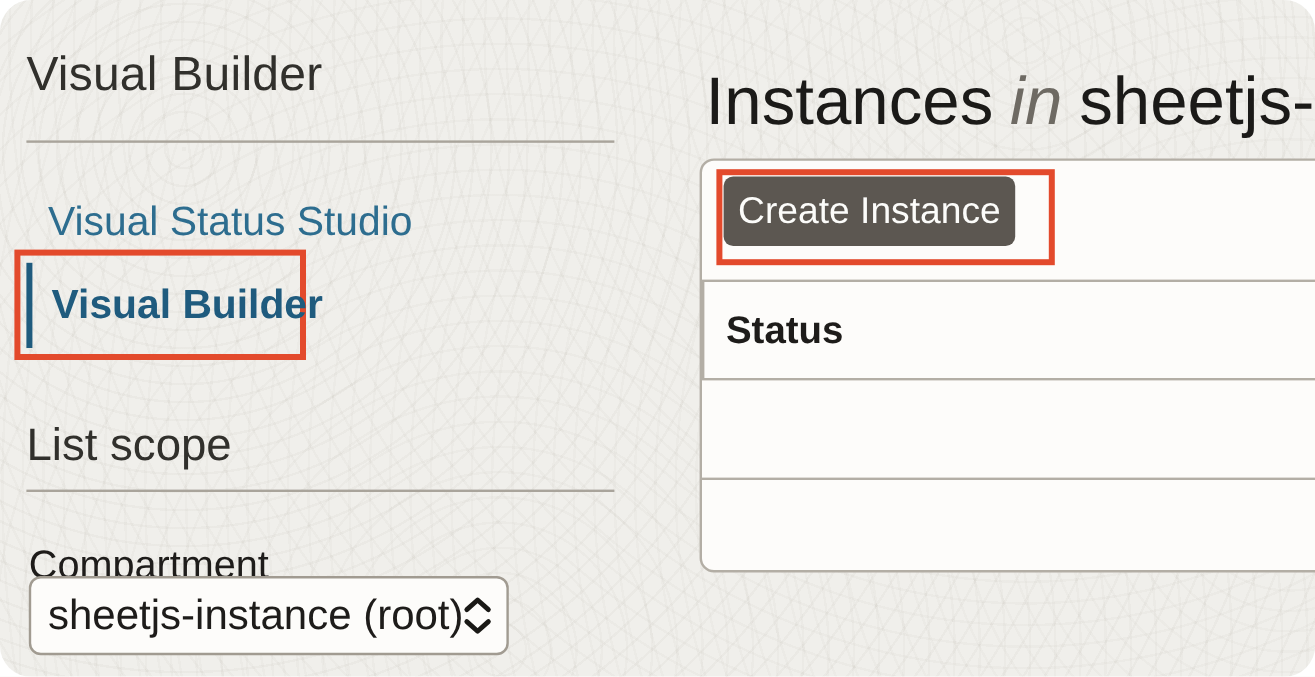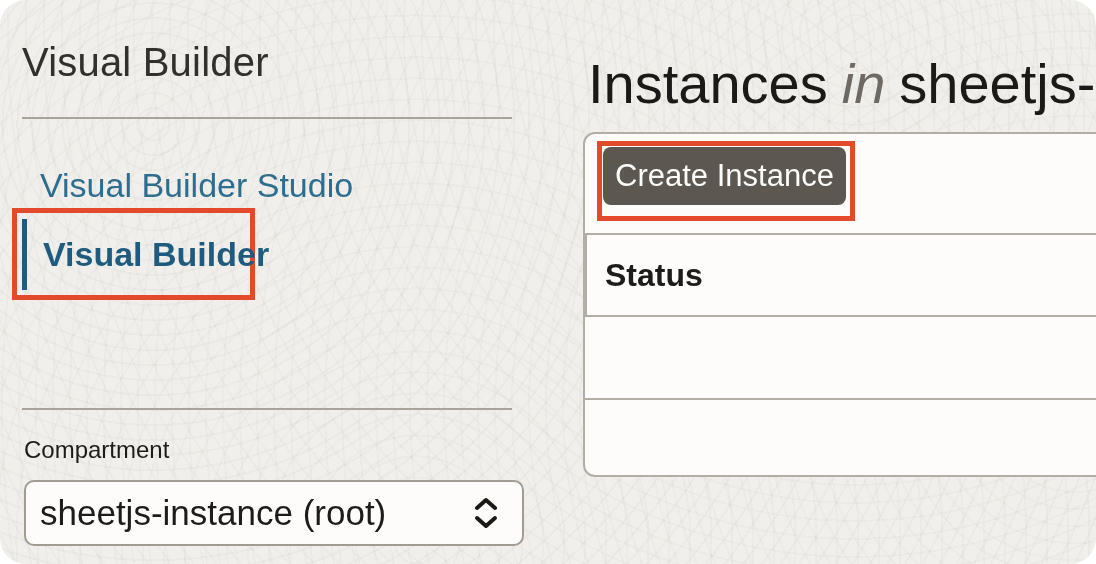--- a/index.html
+++ b/index.html
@@ -55,25 +55,25 @@
   }
   .nav-selected-label {
     font-size: 34px; font-weight: 700; color: #1f5b7e; white-space: nowrap;
   }
   .list-scope-title {
     position: absolute; left: 22px; top: 352px;
     font-size: 38px; font-weight: 300; line-height: 1;
     color: #31302c; white-space: nowrap;
   }
   .compartment-label {
-    position: absolute; left: 24px; top: 438px;
-    font-size: 24px; line-height: 1; color: #1e1c1a; white-space: nowrap;
+    position: absolute; left: 24px; top: 454px;
+    font-size: 33px; line-height: 1; color: #1e1c1a; white-space: nowrap;
   }
   .compartment-select {
-    position: absolute; left: 24px; top: 480px; width: 500px; height: 66px;
+    position: absolute; left: 24px; top: 480px; width: 400px; height: 66px;
     box-sizing: border-box;
     background: #fdfcfa; border: 2px solid #a19b91; border-radius: 10px;
     display: flex; align-items: center; justify-content: space-between;
     padding: 0 24px 0 14px; cursor: pointer;
   }
   .compartment-select-value {
     font-size: 35px; color: #1e1c1a; white-space: nowrap;
   }
   .select-chevrons { width: 24px; height: 32px; flex: 0 0 auto; }
 
@@ -86,21 +86,21 @@
     font-style: italic; color: #6e6a63; margin: 0 14px;
   }
   .instances-panel {
     position: absolute; left: 583px; top: 132px; width: 580px; height: 345px;
     box-sizing: border-box;
     background: #fdfcfa; border: 2px solid #b3aea5; border-radius: 12px;
   }
   .panel-toolbar {
     height: 99px; border-bottom: 2px solid #b3aea5; position: relative;
   }
-  .annotation-button { left: 12px; top: 7px; width: 258px; height: 80px; }
+  .annotation-button { left: 12px; top: 7px; width: 282px; height: 80px; }
   .create-instance-button {
     position: absolute; left: 1px; top: 1px; width: 243px; height: 58px;
     background: #5c5751; color: #fcfcfa; border: none; border-radius: 8px;
     font-size: 31px; font-family: inherit;
     display: flex; align-items: center; justify-content: center;
     cursor: pointer; white-space: nowrap;
   }
   .table-header-row {
     height: 80px; border-bottom: 2px solid #b3aea5;
     display: flex; align-items: stretch;
@@ -120,28 +120,29 @@
   .table-row-2 { height: 75px; }
 </style>
 </head>
 <body>
 
 <div class="canvas">
 
   <div class="sidebar-title">Visual Builder</div>
   <div class="divider divider-1"></div>
 
-  <a class="nav-link-studio">Visual Builder Studio</a>
+  <a class="nav-link-studio">Visual Status Studio</a>
 
   <div class="annotation-box annotation-sidebar">
     <div class="nav-selected">
       <span class="nav-selected-label">Visual Builder</span>
     </div>
   </div>
 
+  <div class="list-scope-title">List scope</div>
   <div class="divider divider-2"></div>
 
   <div class="compartment-label">Compartment</div>
 
   <div class="compartment-select">
     <span class="compartment-select-value">sheetjs-instance (root)</span>
     <svg class="select-chevrons" viewBox="0 0 24 32" fill="none">
       <path d="M3 11 L12 3 L21 11" stroke="#1a1916" stroke-width="4" stroke-linecap="round" stroke-linejoin="round"></path>
       <path d="M3 21 L12 29 L21 21" stroke="#1a1916" stroke-width="4" stroke-linecap="round" stroke-linejoin="round"></path>
     </svg>

